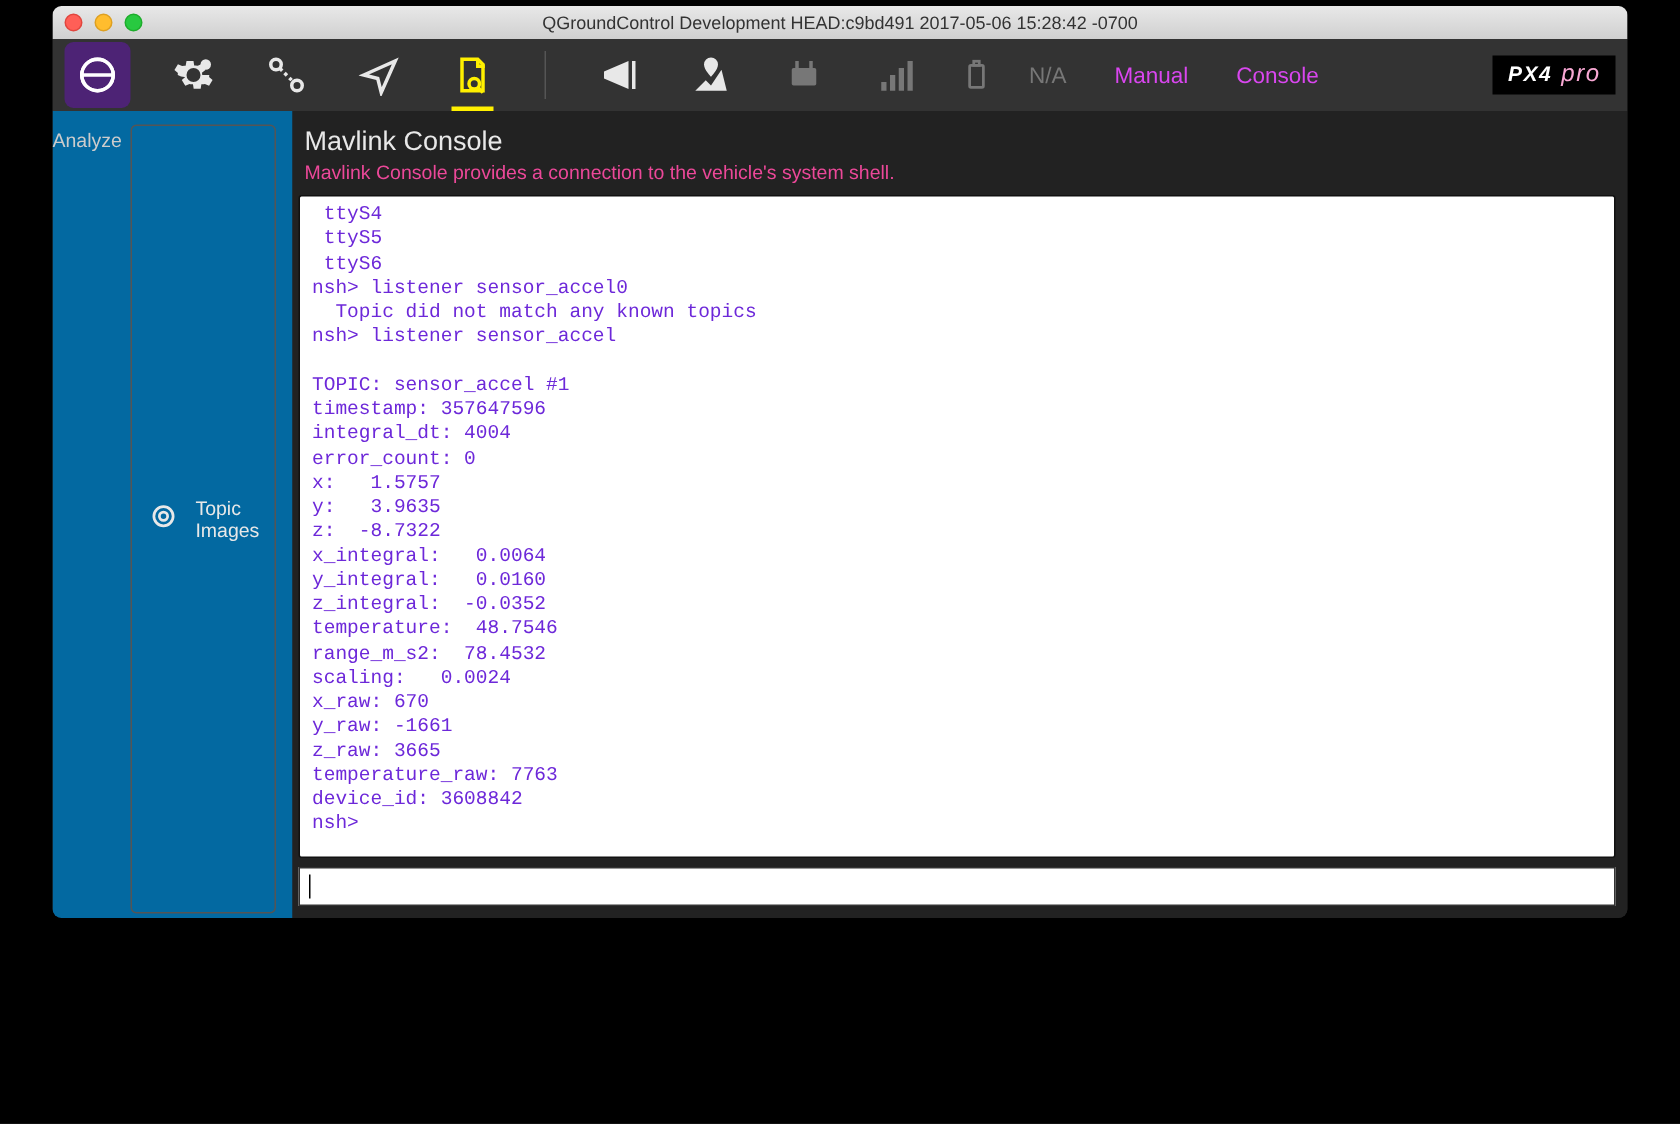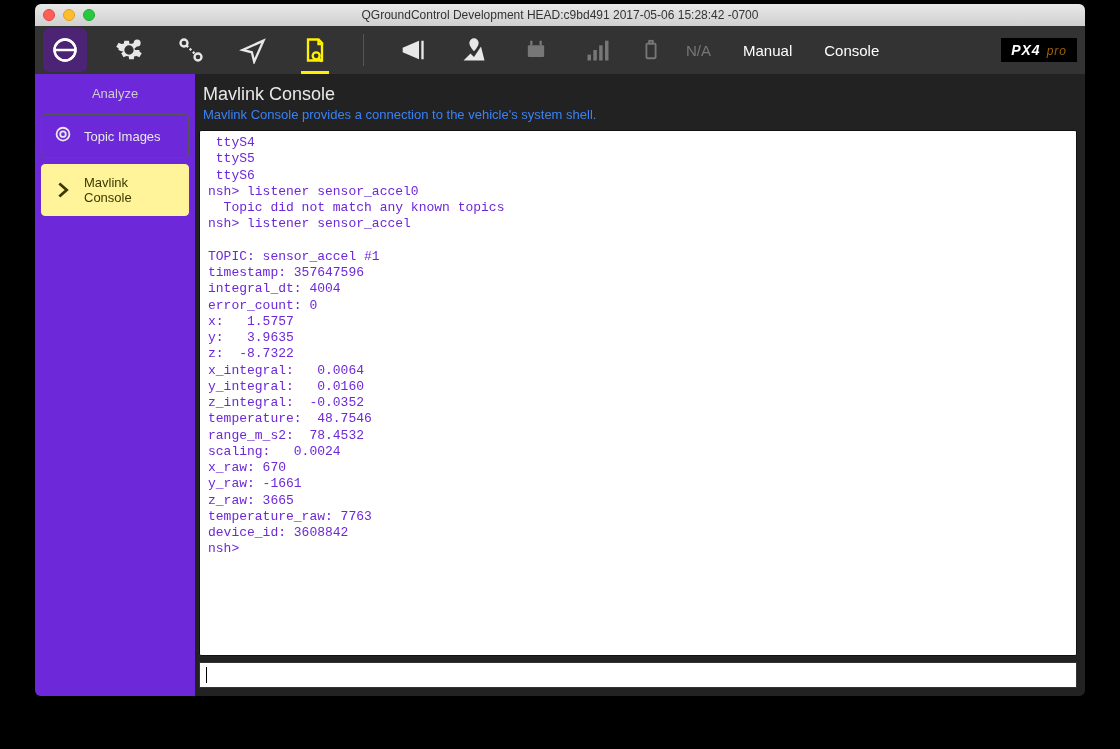--- a/index.html
+++ b/index.html
@@ -6,21 +6,21 @@
   body {
     background: #000;
     font-family: -apple-system, "Helvetica Neue", Arial, sans-serif;
     width: 1120px;
     height: 749px;
     overflow: hidden;
     padding: 4px;
   }
   .window {
     width: 1050px;
-    height: 692px;
+    height: 608px;
     margin: 0 auto;
     background: #222;
     border-radius: 6px;
     overflow: hidden;
     box-shadow: 0 10px 40px rgba(0,0,0,0.6);
     display: flex;
     flex-direction: column;
   }
   .titlebar {
     height: 22px;
@@ -57,35 +57,35 @@
   }
   .tb-btn.purple { background:#4d2375; width:44px; height:44px; border-radius:6px;}
   .tb-btn.active { color:#fff000; }
   .tb-btn.active::after{
     content:""; position:absolute; bottom:-4px; left:6px; right:6px; height:3px; background:#fff000;
   }
   .tb-divider { width:1px; height:32px; background:#555; margin:0 6px;}
   .tb-btn svg { width:28px; height:28px; }
   .tb-btn.dim { color:#777; }
   .status-txt { color:#777; font-size:15px; margin-left:2px;}
-  .status-txt2 { color:#ffffff; font-size:15px; margin-left:10px;}
+  .status-txt2 { color:#d946ef; font-size:15px; margin-left:10px;}
   .spacer { flex:1; }
   .px4logo {
     background:#000; color:#fff; font-style:italic; font-weight:bold;
     padding:4px 10px; font-size:14px; letter-spacing:1px;
     display:flex; align-items:baseline; gap:6px;text-align:center;
   }
-  .px4logo .pro { color:#a16207; font-size:12px; font-weight:normal;}
+  .px4logo .pro { color:#f9a8d4; font-size:16px; font-weight:normal;}
   .main {
     flex:1; display:flex; min-height:0;
   }
   .sidebar {
     width: 160px;
-    background:#6d28d9;
-    display:flex; flex-direction:column;
+    background:#0369a1;
+    display:flex; flex-direction:row;
     padding-top:6px;
   }
   .side-title {
     color:#ccc; font-size:13px; text-align:center; padding:6px 0 10px;
   }
   .side-item {
     display:flex; align-items:center; gap:10px;
     color:#e8e8e8; font-size:13px;
     padding:10px 10px;
     border:1px solid #555; border-radius:4px;
@@ -95,21 +95,21 @@
   .side-item.active {
     background:#fff49a; color:#3a3a00; border-color:#fff49a;
   }
   .side-item svg { width:22px; height:22px; flex-shrink:0;}
   .content {
     flex:1; display:flex; flex-direction:column;
     background:#222; min-width:0;
     padding: 4px 8px 8px 4px;
   }
   .content-hdr { color:#e8e8e8; font-size:18px; font-weight:400; padding:6px 4px 2px;}
-  .content-sub { color:#3b82f6; font-size:13px; padding:0 4px 8px;}
+  .content-sub { color:#ec4899; font-size:13px; padding:0 4px 8px;}
   .console {
     flex:1; background:#fff; color:#6d28d9;
     font-family: Menlo, Monaco, "Courier New", monospace;
     font-size:13px; line-height:1.25;
     padding:4px 8px;
     overflow:auto;
     white-space:pre;
     border:1px solid #111;
     border-radius:2px;
   }

